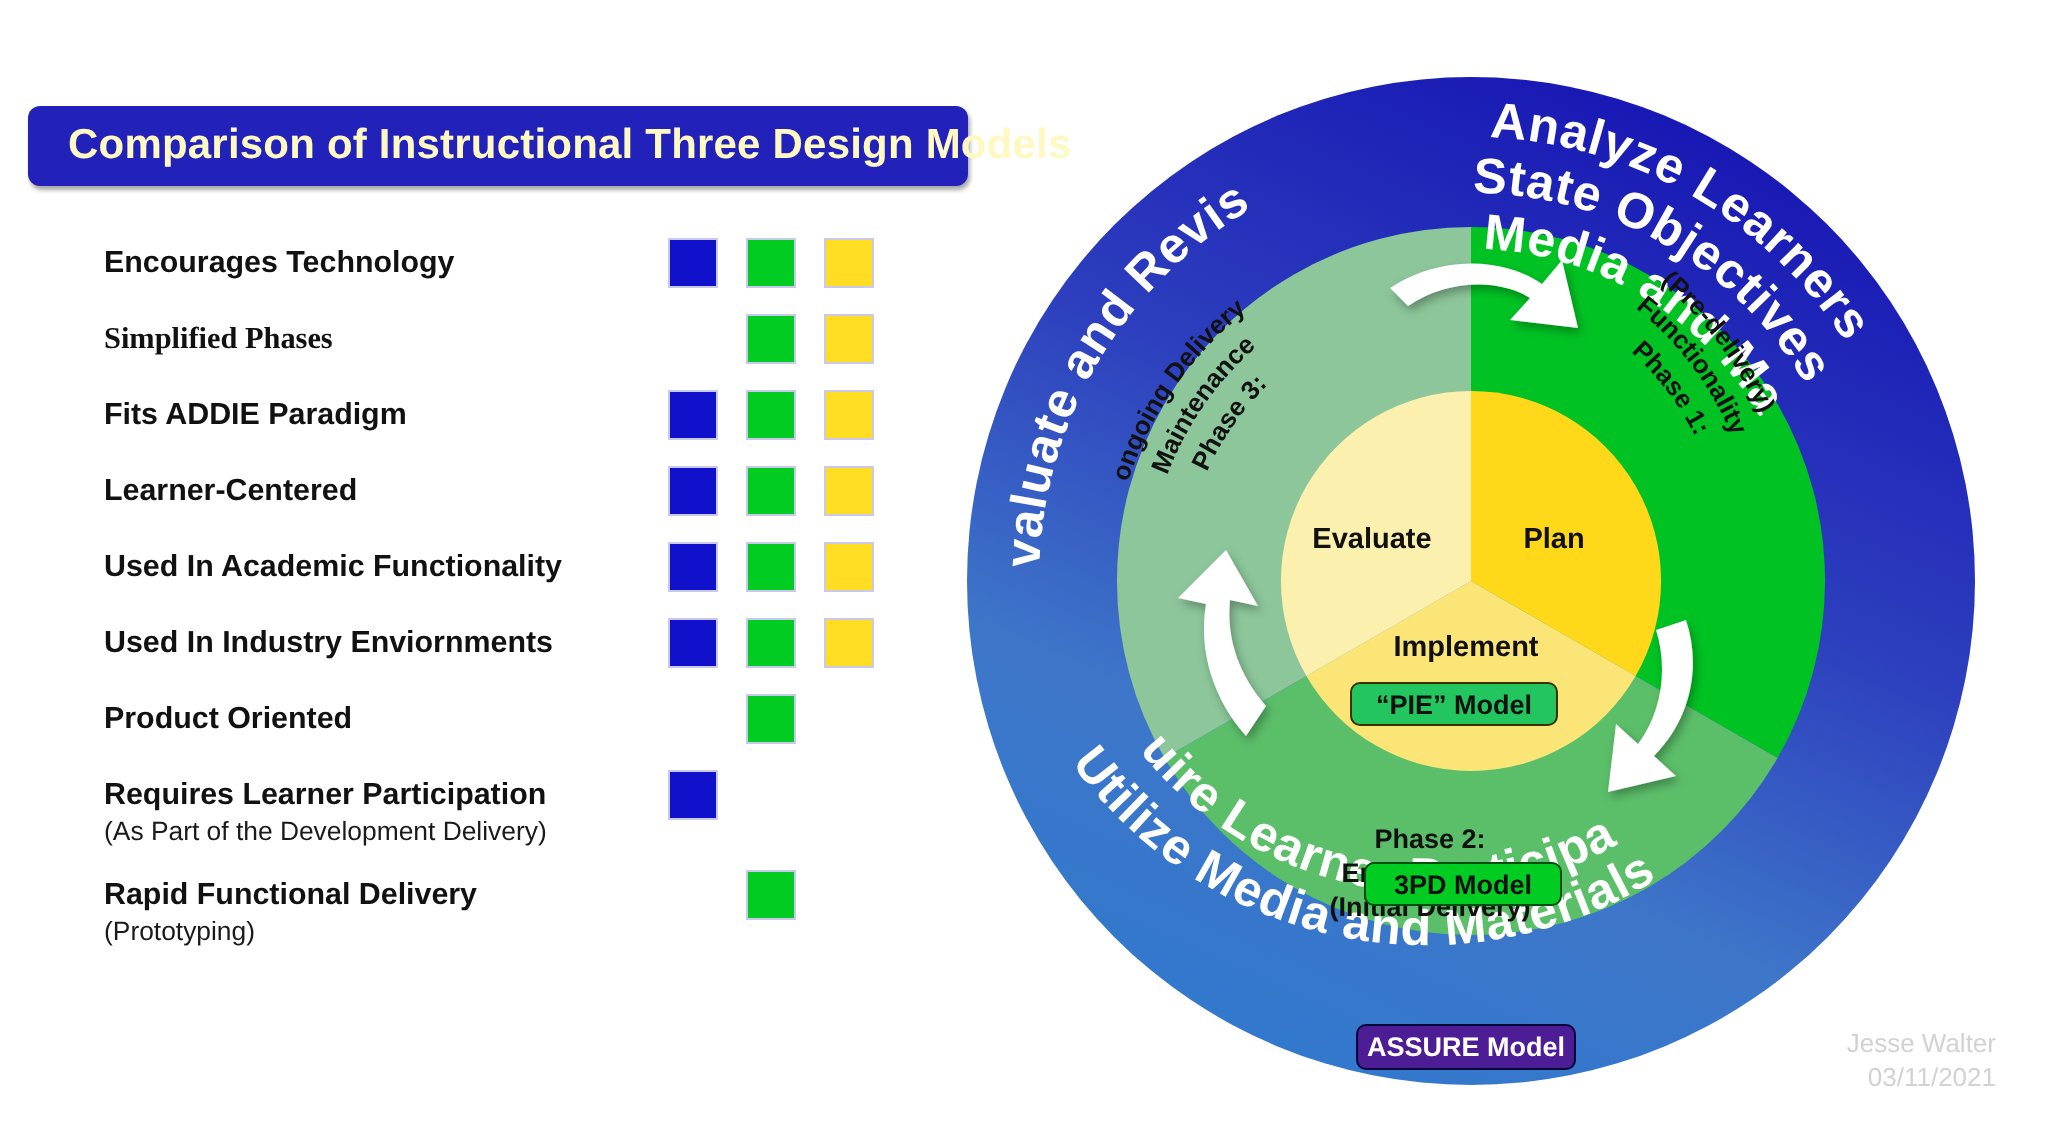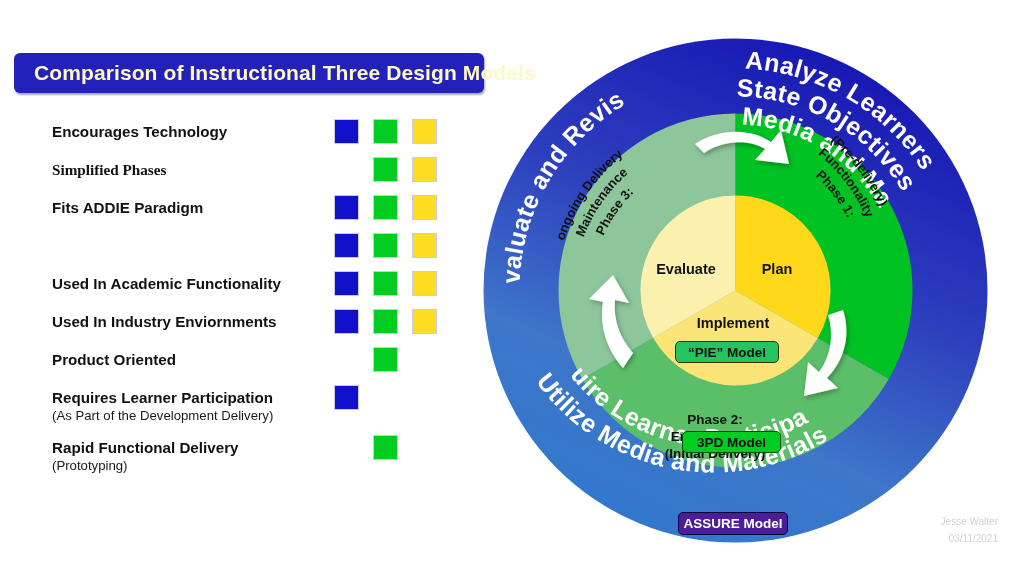--- a/index.html
+++ b/index.html
@@ -141,21 +141,21 @@
     border: 1.6px solid #05053a;
     color: #ffffff;
   }
 
   
   #signature {
     position: absolute;
     right: 26px; bottom: 22px;
     text-align: right;
     color: #d2d2d2;
-    font-size: 10px;
+    font-size: 13px;
     line-height: 17px;
   }
 </style>
 </head>
 <body>
 
 <div class="stage">
 
   <div id="title-banner">
     <span class="title-text">Comparison of Instructional Three Design Models</span>
@@ -174,20 +174,21 @@
         <div class="chip c1 green"></div>
         <div class="chip c2 yellow"></div>
       </div>
       <div class="crit-row" style="top: 76px;">
         <div class="crit-label">Fits ADDIE Paradigm</div>
         <div class="chip c0 blue"></div>
         <div class="chip c1 green"></div>
         <div class="chip c2 yellow"></div>
       </div>
       <div class="crit-row" style="top: 114px;">
+        <div class="crit-label">Learner-Centered</div>
         <div class="chip c0 blue"></div>
         <div class="chip c1 green"></div>
         <div class="chip c2 yellow"></div>
       </div>
       <div class="crit-row" style="top: 152px;">
         <div class="crit-label">Used In Academic Functionality</div>
         <div class="chip c0 blue"></div>
         <div class="chip c1 green"></div>
         <div class="chip c2 yellow"></div>
       </div>

